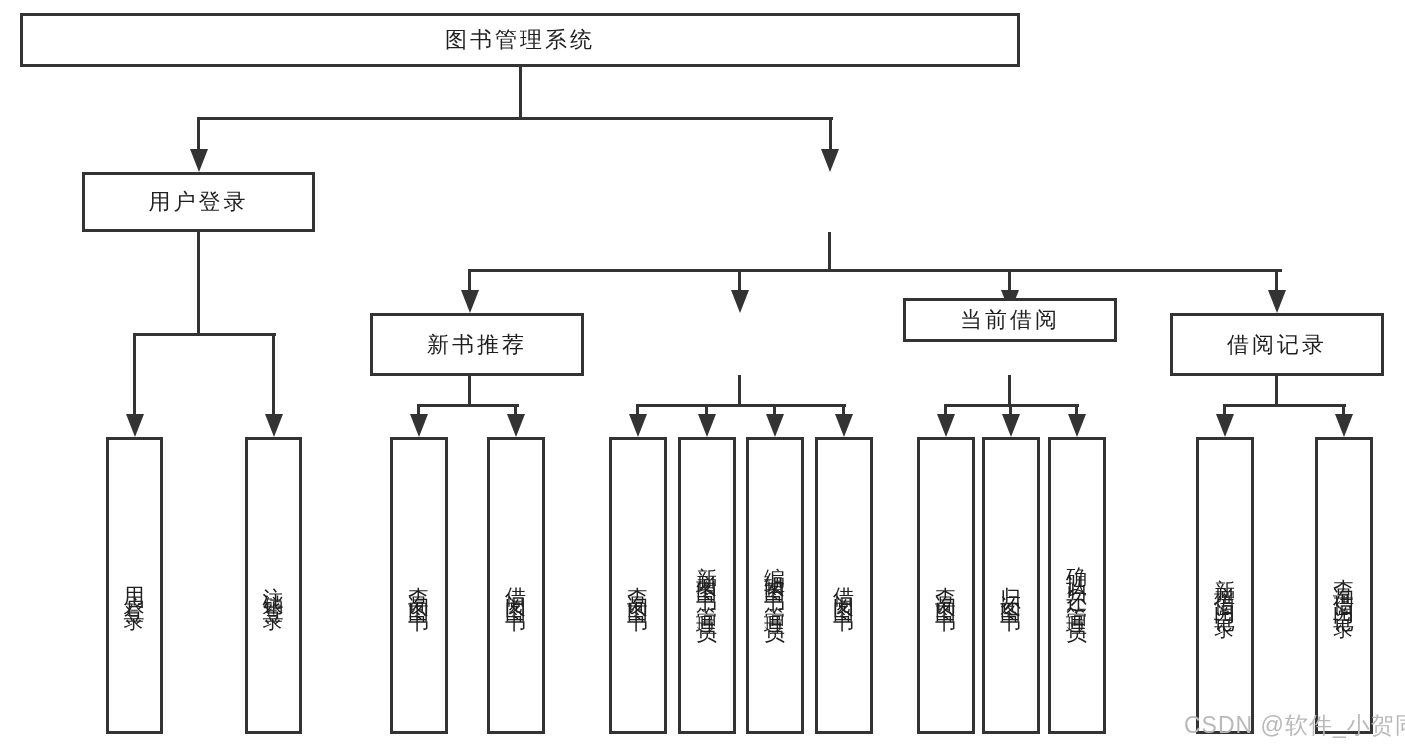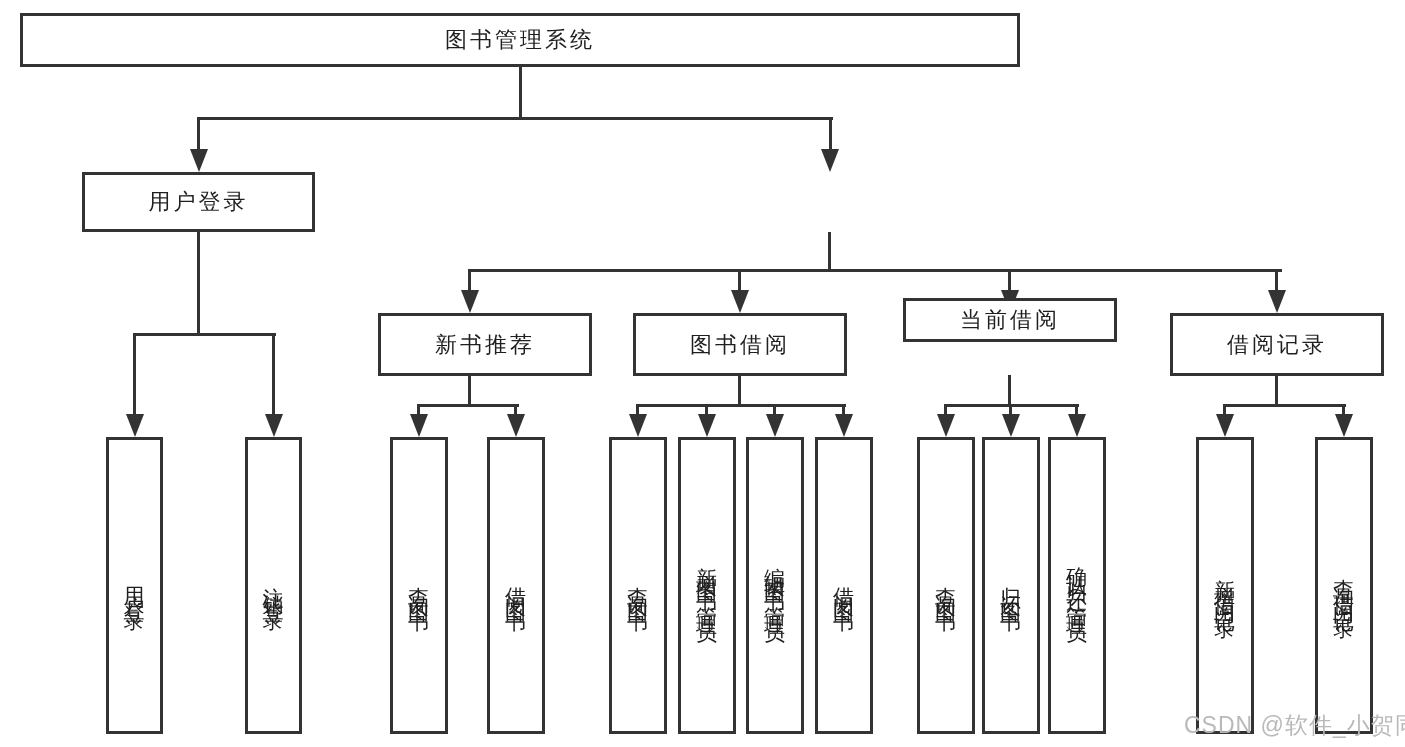--- a/index.html
+++ b/index.html
@@ -81,25 +81,22 @@
   <div class="h" style="left:468px; top:269px; width:814px;"></div>
   <div class="v" style="left:468px; top:269px; height:26px;"></div>
   <div class="arrow" style="left:461px; top:290px;"></div>
   <div class="v" style="left:738px; top:269px; height:26px;"></div>
   <div class="arrow" style="left:731px; top:290px;"></div>
   <div class="v" style="left:1008px; top:269px; height:26px;"></div>
   <div class="arrow" style="left:1001px; top:290px;"></div>
   <div class="v" style="left:1275px; top:269px; height:26px;"></div>
   <div class="arrow" style="left:1268px; top:290px;"></div>
 
-  <div class="node" style="left:378px; top:313px; width:214px; height:63px;">
+  <div class="node" style="left:370px; top:313px; width:214px; height:63px;">
     <span>新书推荐</span>
-  </div>
-  <div class="node" style="left:633px; top:313px; width:214px; height:63px;">
-    <span>图书借阅</span>
   </div>
   <div class="node" style="left:903px; top:298px; width:214px; height:44px;">
     <span>当前借阅</span>
   </div>
   <div class="node" style="left:1170px; top:313px; width:214px; height:63px;">
     <span>借阅记录</span>
   </div>
 
   <div class="v" style="left:468px; top:375px; height:32px;"></div>
   <div class="v" style="left:738px; top:375px; height:32px;"></div>

